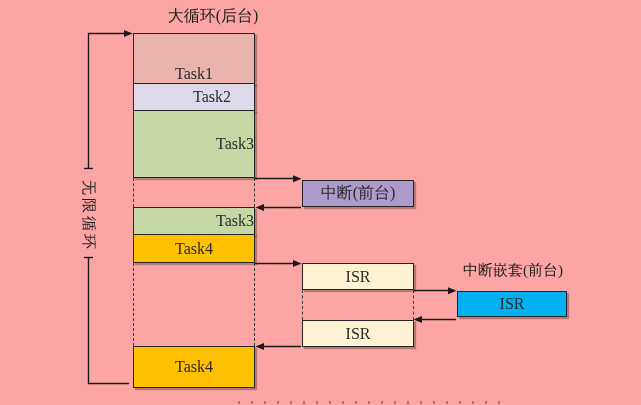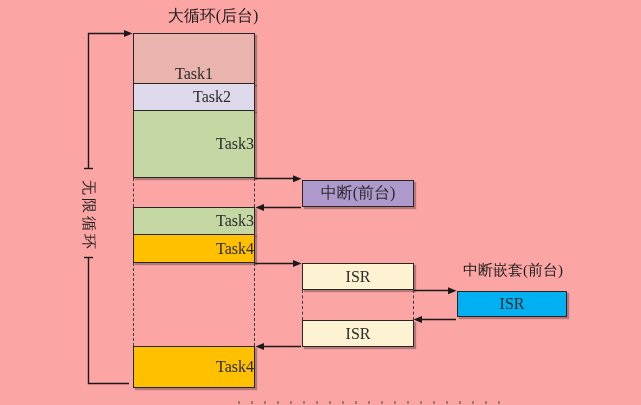--- a/index.html
+++ b/index.html
@@ -11,21 +11,21 @@
     position:absolute;box-sizing:border-box;
     border:1.4px solid #262626;
     display:flex;align-items:center;justify-content:center;
     font-size:16px;color:#2b2b2b;
     box-shadow:2px 2px 1px rgba(0,0,0,0.28);
   }
   .box .lbl{white-space:nowrap;}
   .fill-task1{background:var(--task1);}
   .fill-task2{background:var(--task2);padding-left:36px;}
   .fill-task3{background:var(--task3);justify-content:flex-end;}
-  .fill-task4{background:var(--task4);justify-content:flex-end;}
+  .fill-task4{background:var(--task4);}
   .fill-interrupt{background:var(--interrupt);}
   .fill-isr{background:var(--isr);}
   .fill-nested{background:var(--nested_isr);}
   .diagram-title{
     position:absolute;left:140px;top:6px;width:146px;
     text-align:center;font-size:16px;color:#1f1f1f;white-space:nowrap;
   }
   .nested-title{
     position:absolute;left:448px;top:261px;width:130px;
     text-align:center;font-size:15px;color:#1f1f1f;white-space:nowrap;

